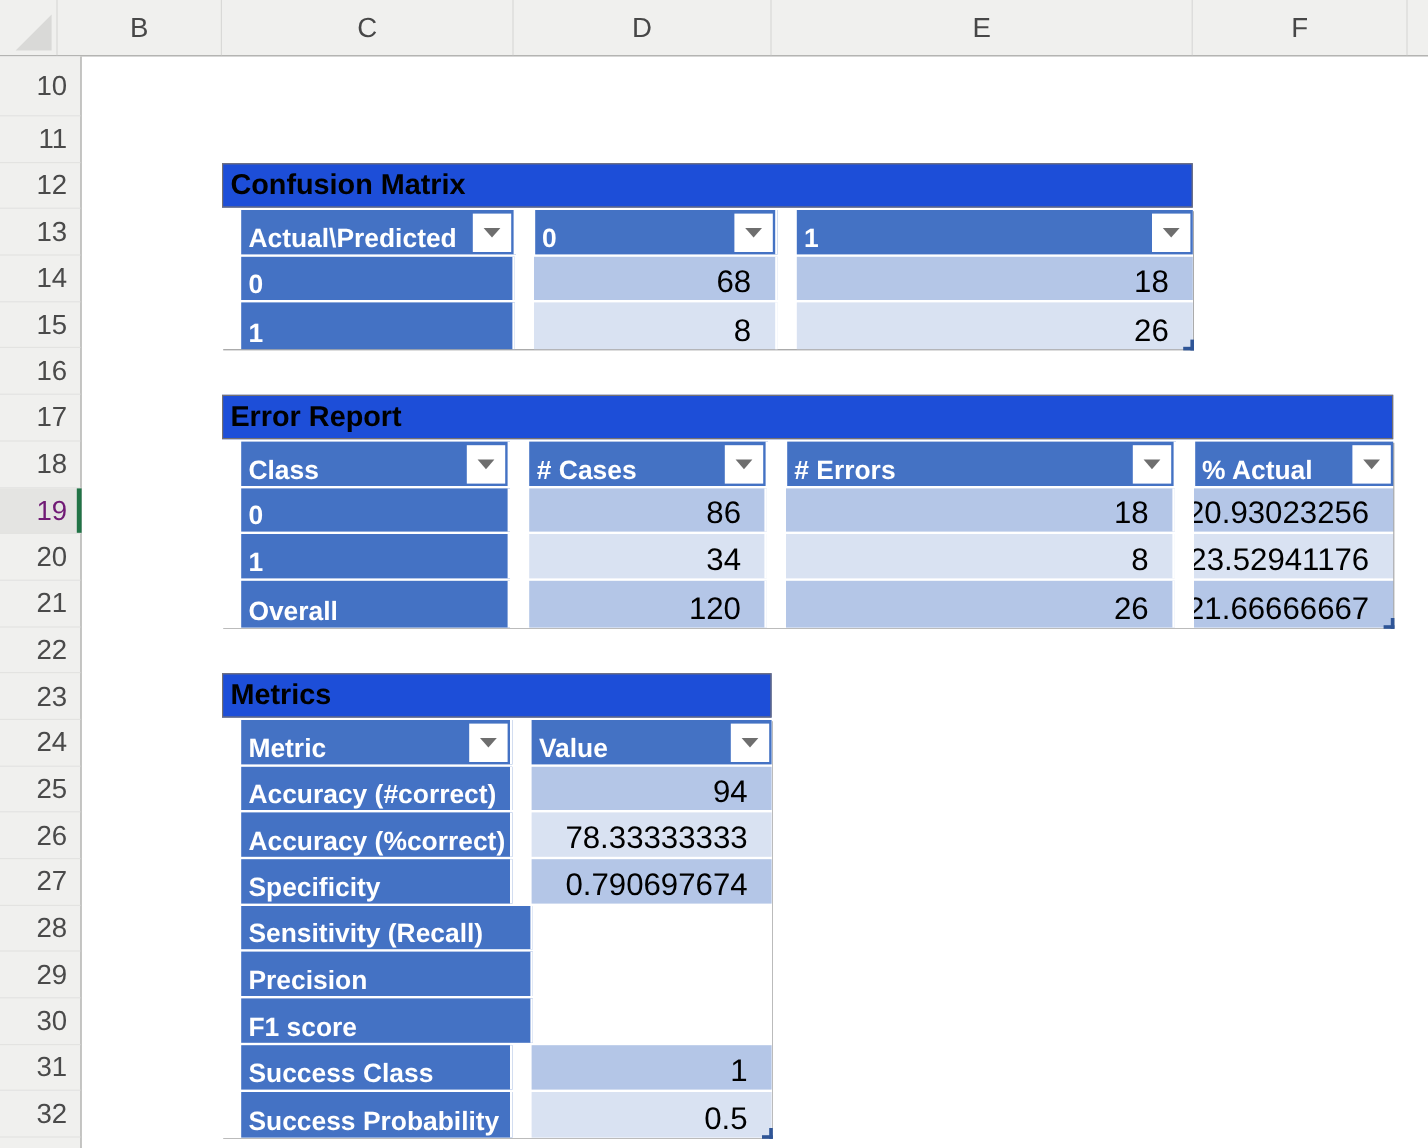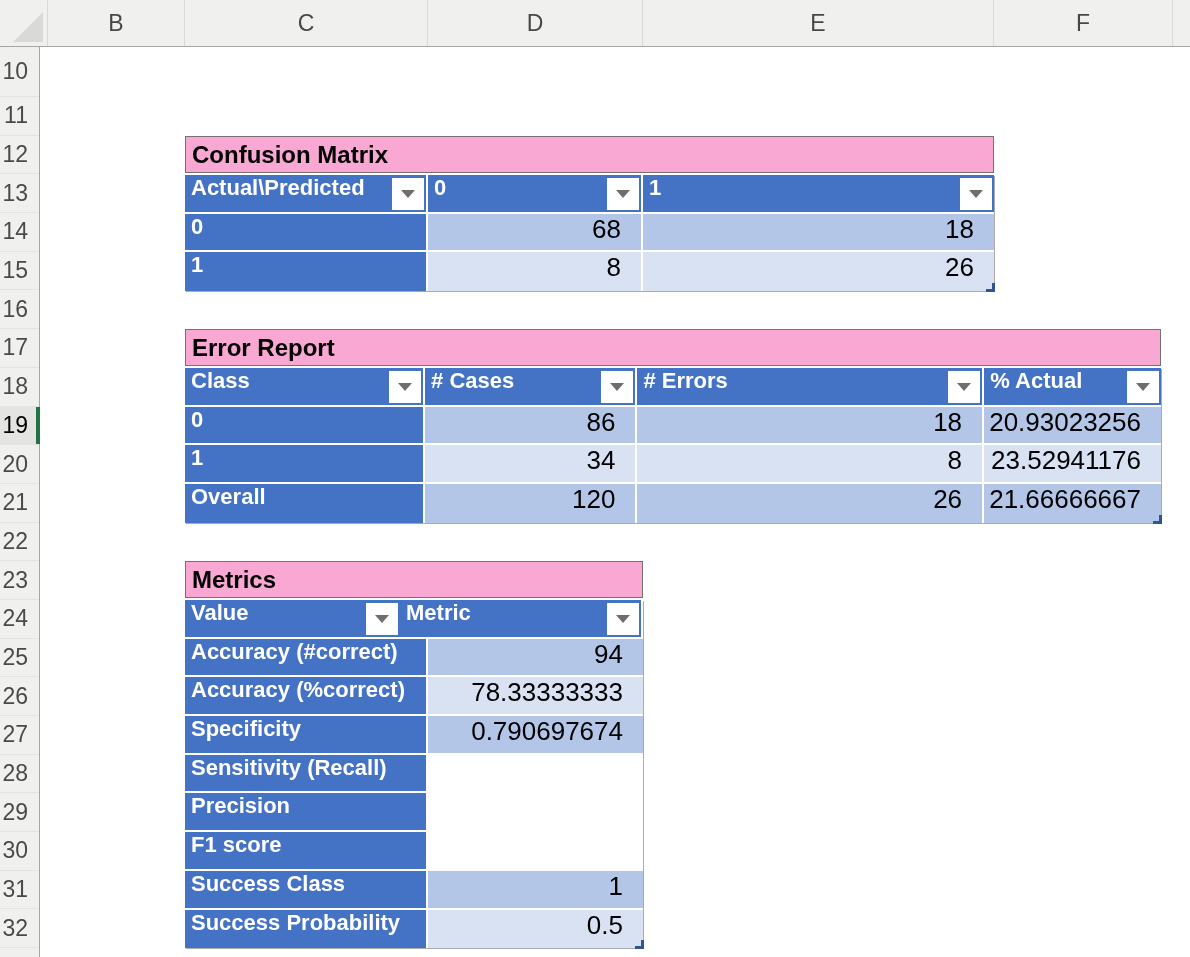--- a/index.html
+++ b/index.html
@@ -10,41 +10,41 @@
   
   .ch{position:absolute;top:0;left:0;width:1190px;height:47px;background:#F0F0EE;
       border-bottom:1px solid #A6A6A4;display:flex;box-sizing:border-box;}
   .ch-cell{border-right:1px solid #D9D9D7;display:flex;align-items:center;justify-content:center;
       font-size:23px;color:#474747;box-sizing:border-box;height:100%;}
   .ch-cell.nob{border-right:none;}
   .corner{width:48px;position:relative;}
   .corner-tri{position:absolute;right:4px;bottom:4px;width:0;height:0;
       border-left:30px solid transparent;border-bottom:30px solid #D9D9D7;}
   
-  .rh{position:absolute;top:47px;left:0;width:40px;height:910px;background:#F0F0EE;
+  .rh{position:absolute;top:47px;left:0;width:68px;height:910px;background:#F0F0EE;
       border-right:1px solid #A6A6A4;box-sizing:border-box;}
   .rh-cell{height:38.7px;display:flex;align-items:center;justify-content:flex-end;
       padding-right:11px;font-size:23px;color:#4A4A4A;border-bottom:1px solid #E3E3E1;
       box-sizing:border-box;position:relative;}
   .rh-cell.first{height:50px;}
-  .rh-cell.active{background:#E4E4E2;color:#000000;}
+  .rh-cell.active{background:#E4E4E2;color:#701a75;}
   .active-bar{position:absolute;right:-1px;top:0;width:4px;height:100%;background:#217346;z-index:3;}
   
   .sheet-title{position:absolute;left:56px;top:47px;height:50px;display:flex;align-items:center;
       font-size:29px;font-weight:bold;color:#000;white-space:nowrap;}
   
   .xtable{position:absolute;left:185px;}
-  .ttl{height:37px;background:#f9a8d4;border:1px solid #767171;margin-bottom:2px;
+  .ttl{height:37px;background:#1d4ed8;border:1px solid #767171;margin-bottom:2px;
       display:flex;align-items:center;padding-left:6px;font-weight:bold;font-size:24px;
       color:#000;box-sizing:border-box;}
   .tbody{position:relative;box-shadow:1px 1px 0 0 #ABABAB;}
   .trow{display:flex;height:38.7px;box-sizing:border-box;border-bottom:2px solid #fff;}
   .trow.last{border-bottom:none;}
-  .cell{box-sizing:border-box;border-right:2px solid #fff;display:flex;align-items:flex-start;
-      height:100%;overflow:hidden;white-space:nowrap;}
+  .cell{box-sizing:border-box;border-right:2px solid #fff;display:flex;align-items:flex-end;
+      height:100%;overflow:hidden;white-space:nowrap;margin-left:16px;}
   .cell.lastc{border-right:none;}
   .hcell{background:#4472C4;color:#fff;font-weight:bold;font-size:22px;padding-left:6px;position:relative;}
   .lbl{background:#4472C4;color:#fff;font-weight:bold;font-size:22px;padding-left:6px;}
   .val{justify-content:flex-end;padding-right:20px;font-size:26px;color:#000;}
   .band-a{background:#B4C6E7;}
   .band-b{background:#D9E2F2;}
   .dd{position:absolute;top:3px;right:2px;width:32px;height:32px;background:#fff;
       display:flex;align-items:center;justify-content:center;cursor:pointer;}
   .tri{width:0;height:0;border-left:7px solid transparent;border-right:7px solid transparent;
       border-top:8px solid #6E6E6E;}
@@ -185,28 +185,28 @@
         <div class="cell val band-a w-f lastc">21.66666667</div>
       </div>
       <div class="handle"></div>
     </div>
   </div>
 
   <div class="xtable" style="top:561px;width:458px">
     <div class="ttl">Metrics</div>
     <div class="tbody">
       <div class="trow">
+        <div class="cell hcell w-c">
+          <span>Metric</span>
+          <span class="dd">
+              <span class="tri"></span>
+            </span>
+        </div>
         <div class="cell hcell w-d lastc">
           <span>Value</span>
-          <span class="dd">
-              <span class="tri"></span>
-            </span>
-        </div>
-        <div class="cell hcell w-c">
-          <span>Metric</span>
           <span class="dd">
               <span class="tri"></span>
             </span>
         </div>
       </div>
       <div class="trow">
         <div class="cell lbl w-c">Accuracy (#correct)</div>
         <div class="cell val band-a w-d lastc">94</div>
       </div>
       <div class="trow">

